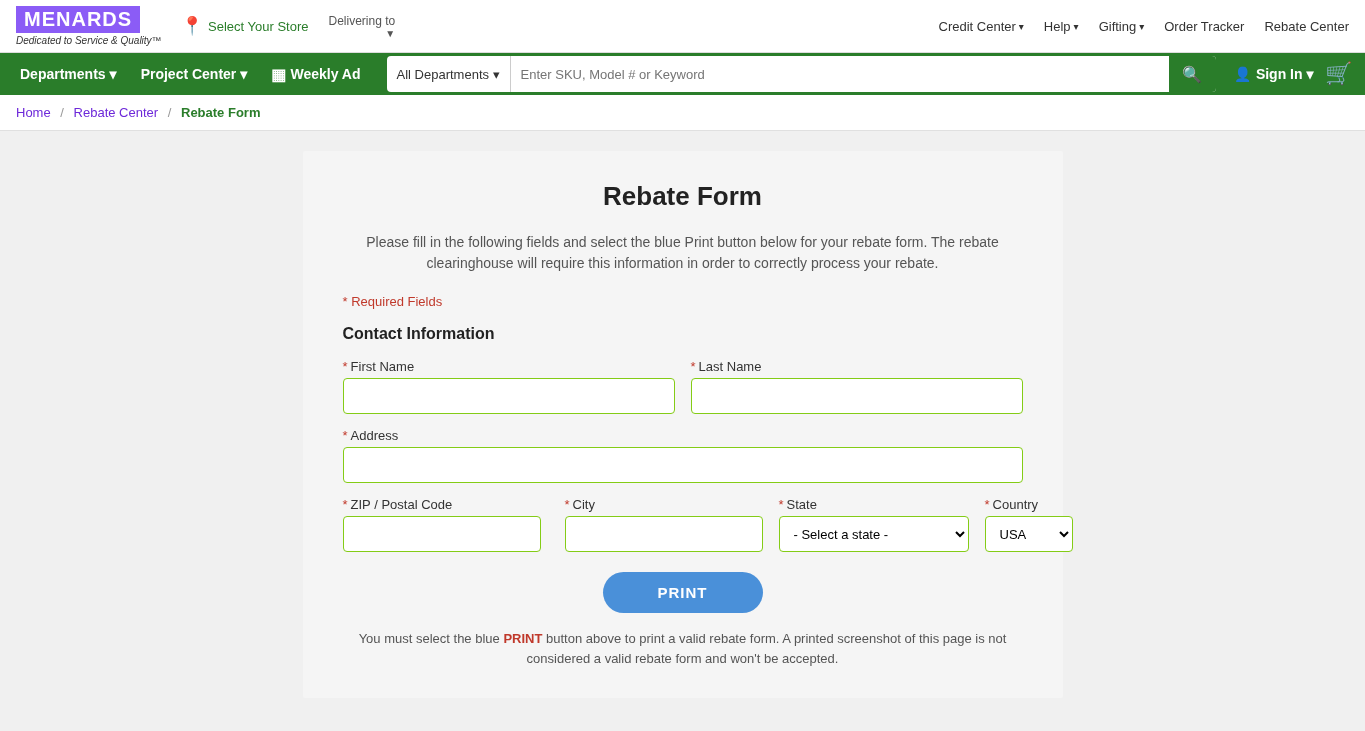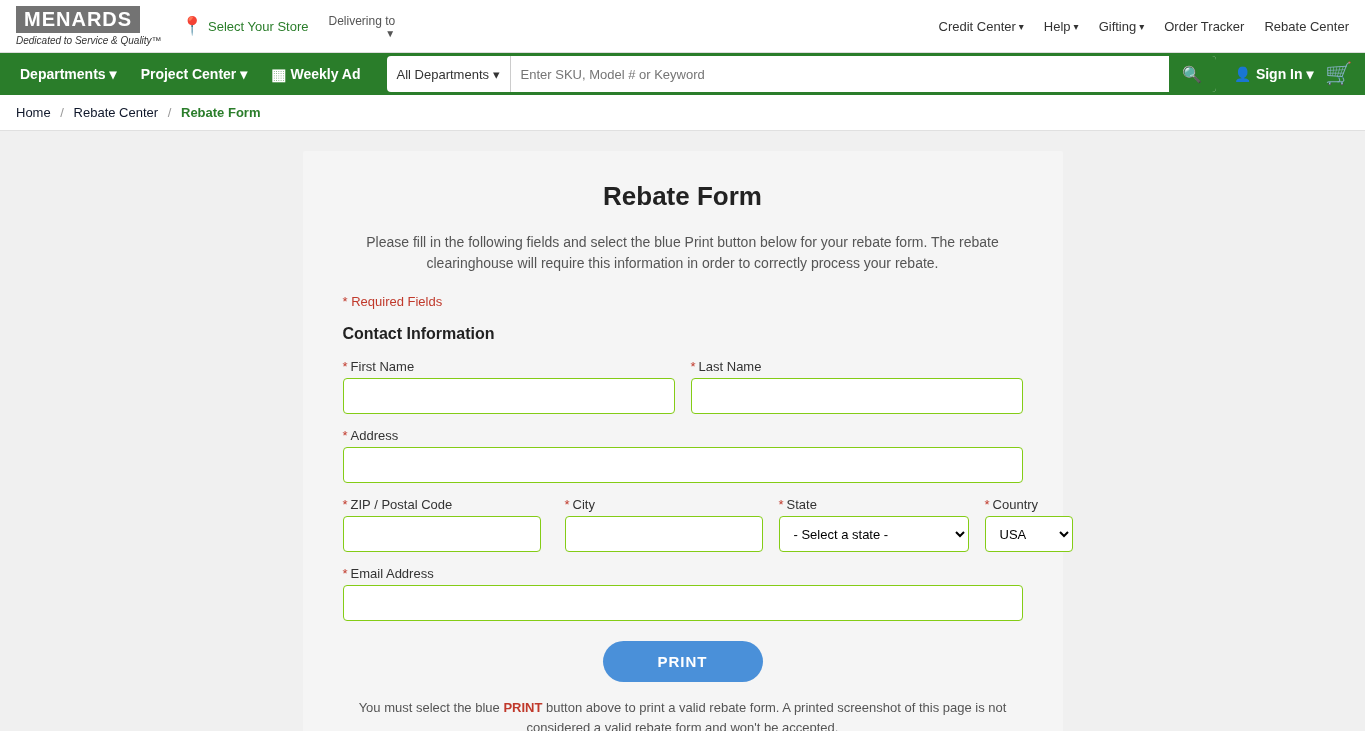--- a/index.html
+++ b/index.html
@@ -18,21 +18,21 @@
       display: flex;
       align-items: center;
       gap: 20px;
     }
     .logo-area {
       display: flex;
       flex-direction: column;
       align-items: flex-start;
     }
     .logo-box {
-      background: #737373;
+      background: #8b5cf6;
       color: #fff;
       font-weight: 900;
       font-size: 20px;
       padding: 2px 8px;
       letter-spacing: 1px;
     }
     .logo-tagline {
       font-size: 10px;
       font-style: italic;
       color: #333;
@@ -148,21 +148,21 @@
     }
     .cart-icon { color: #fff; font-size: 22px; cursor: pointer; }
 
     
     .breadcrumb {
       padding: 10px 16px;
       font-size: 13px;
       background: #fff;
       border-bottom: 1px solid #e0e0e0;
     }
-    .breadcrumb a { color: #0f172a; text-decoration: none; }
+    .breadcrumb a { color: #6d28d9; text-decoration: none; }
     .breadcrumb .separator { margin: 0 6px; color: #999; }
     .breadcrumb .current { color: #2a7d2a; font-weight: bold; }
 
     
     .main-content {
       display: flex;
       justify-content: center;
       padding: 20px;
     }
     .form-container {
@@ -394,28 +394,20 @@
         <label>
           <span class="req">*</span><span>Country</span>
         </label>
         <select>
           <option value="USA">USA</option>
           <option value="CAN">Canada</option>
         </select>
       </div>
     </div>
 
-    <div class="form-row">
-      <div class="form-group full">
-        <label>
-          <span class="req">*</span><span>Email Address</span>
-        </label>
-        <input type="email" style="">
-      </div>
-    </div>
 
     <button class="print-btn">PRINT</button>
 
     <p class="print-note">
       You must select the blue <strong>PRINT</strong> button above to print a valid rebate form. A printed screenshot of this page is not considered a valid rebate form and won't be accepted.
     </p>
   </div>
 </div>
 
 </body></html>

